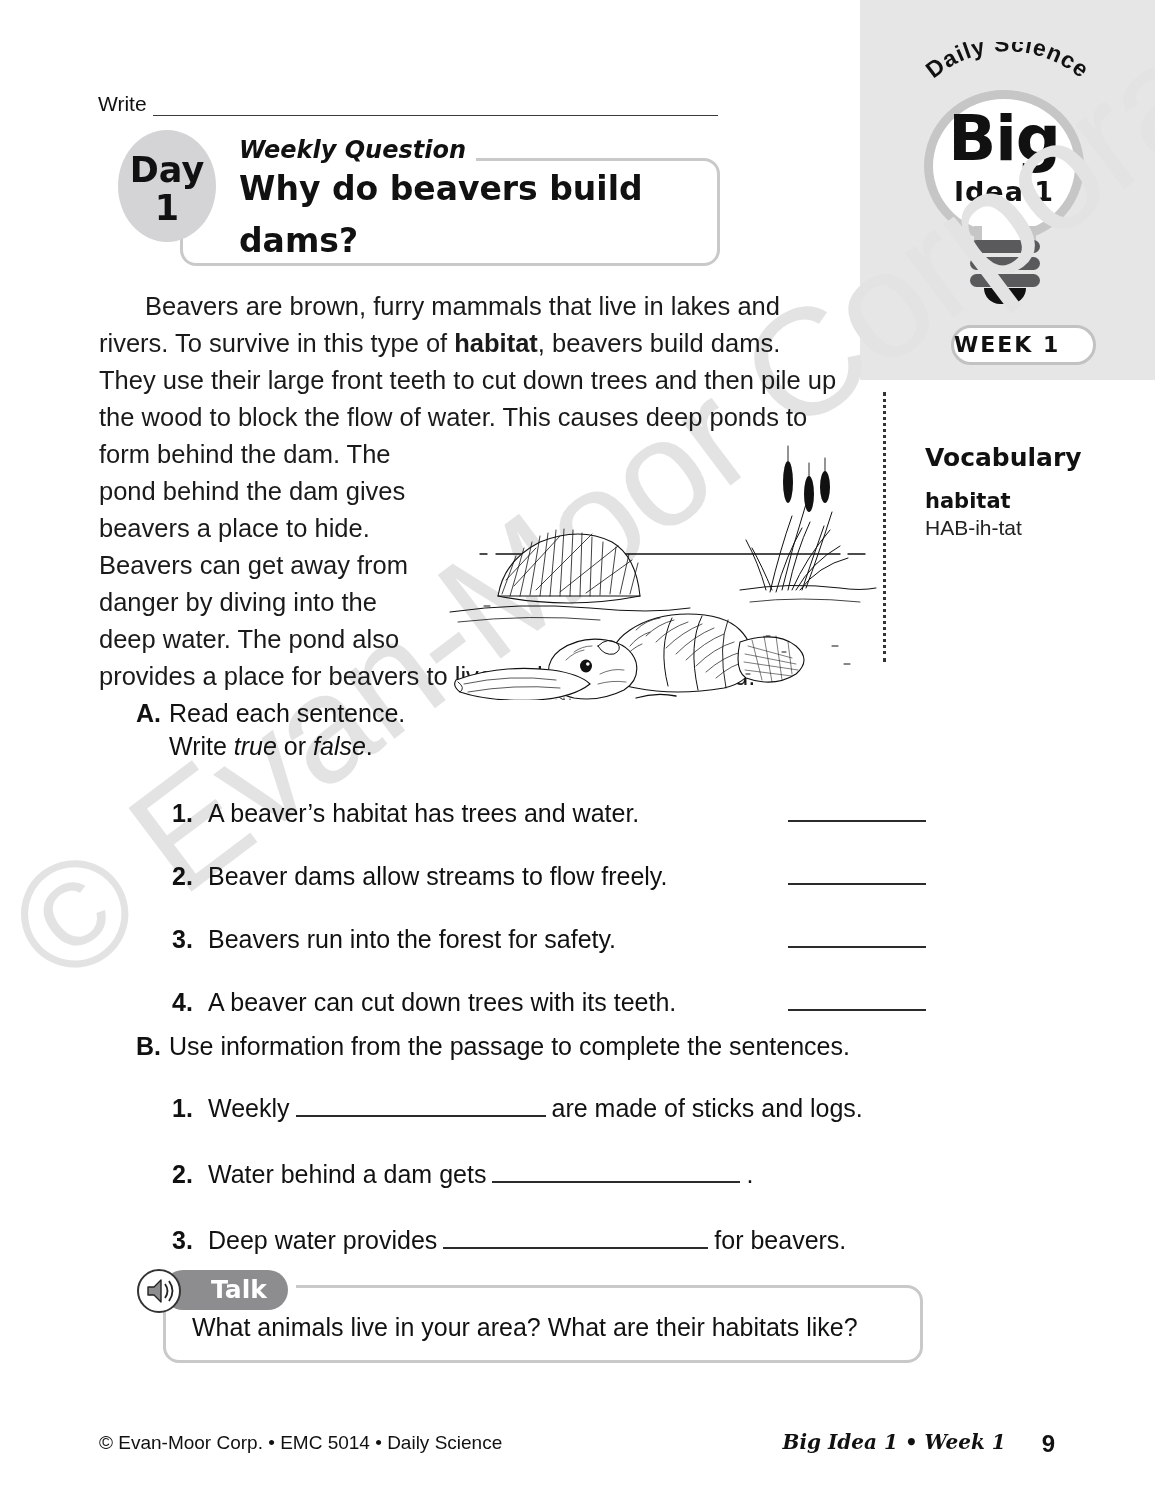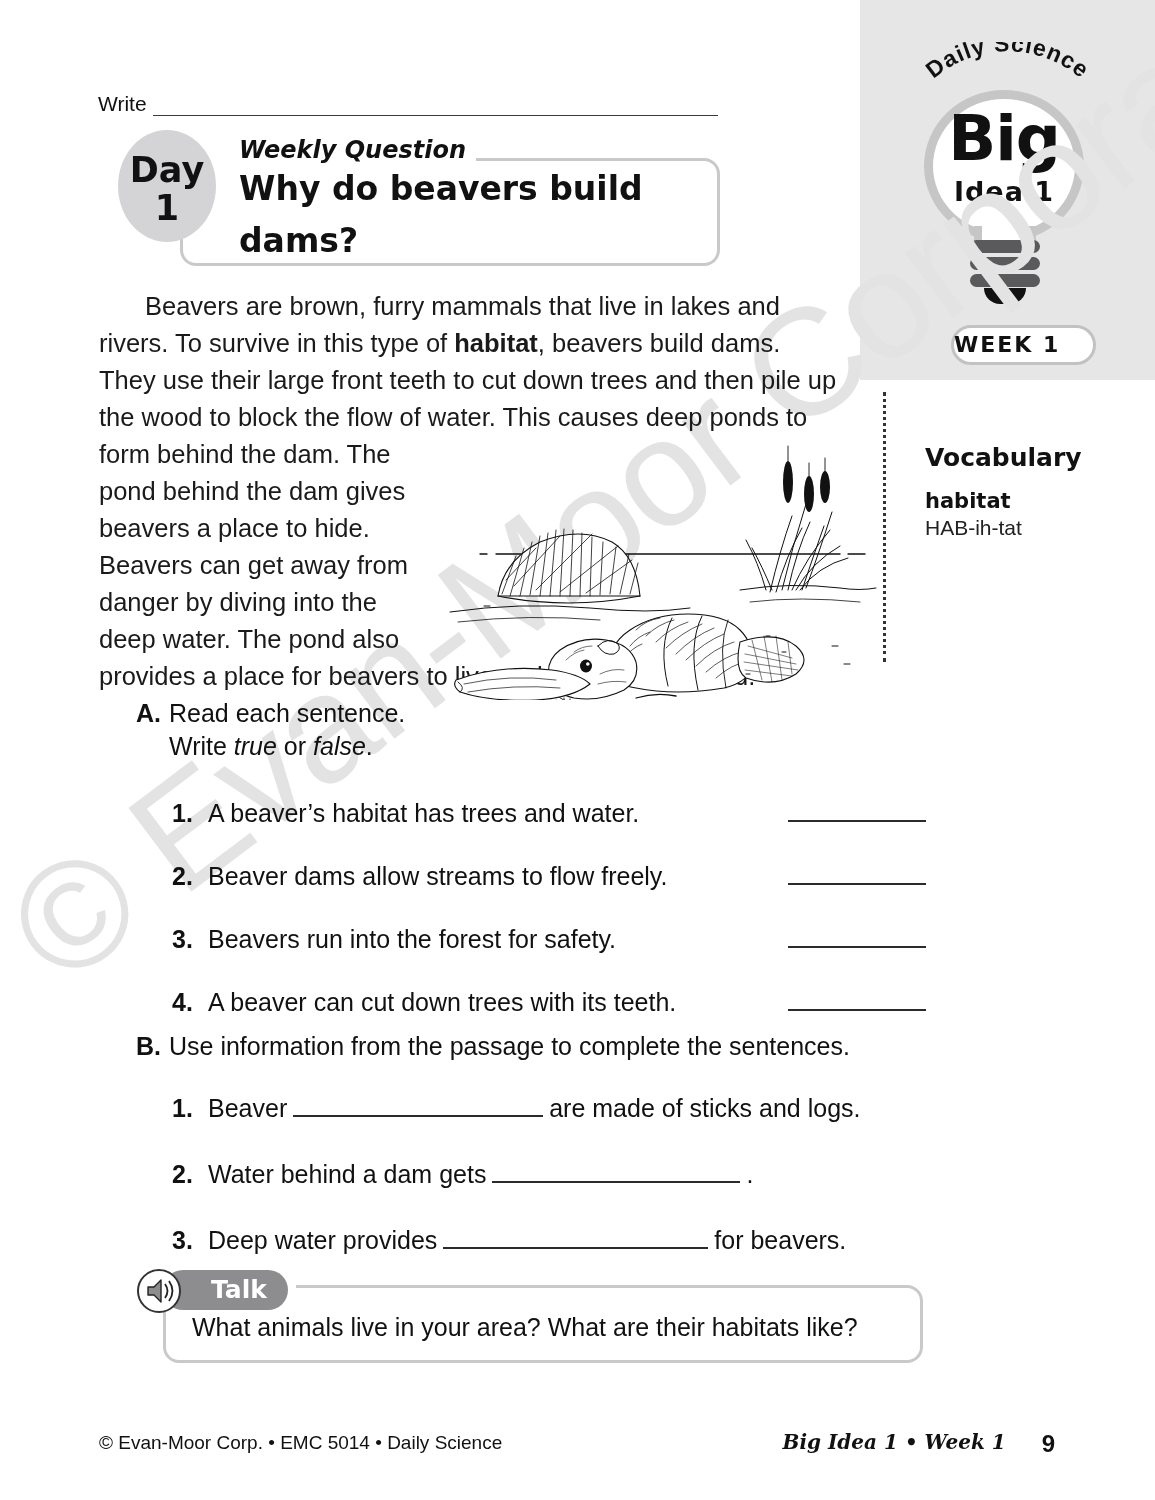--- a/index.html
+++ b/index.html
@@ -710,21 +710,21 @@
   </div>
 
   <div id="section-b" class="section">
     <div class="sec-head">
       <span class="sec-letter">B.</span>
       <span class="sec-head-text">Use information from the passage to complete the sentences.</span>
     </div>
     <div class="rows" id="section-b-rows">
         <div class="q-item">
           <span class="q-num">1.</span>
-          <span>Beaver</span>
+          <span>Weekly</span>
           <span class="blank" style="width: 250px;"></span>
           <span>are made of sticks and logs.</span>
         </div>
         <div class="q-item">
           <span class="q-num">2.</span>
           <span>Water behind a dam gets</span>
           <span class="blank" style="width: 248px;"></span>
           <span>.</span>
         </div>
         <div class="q-item">

